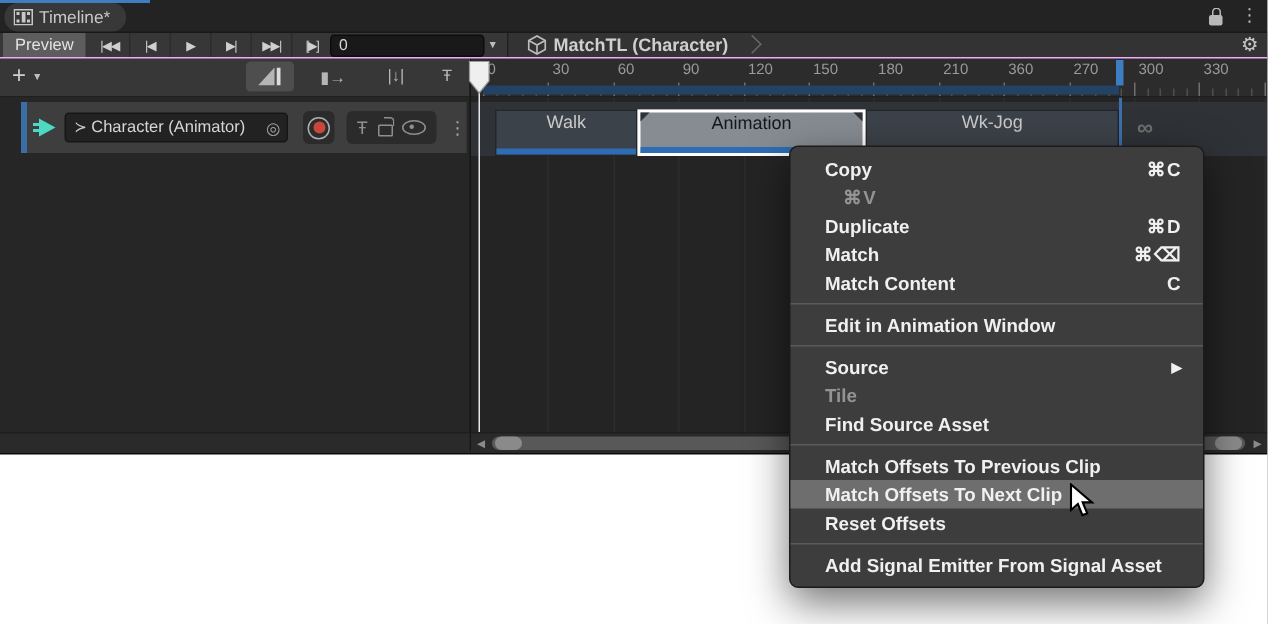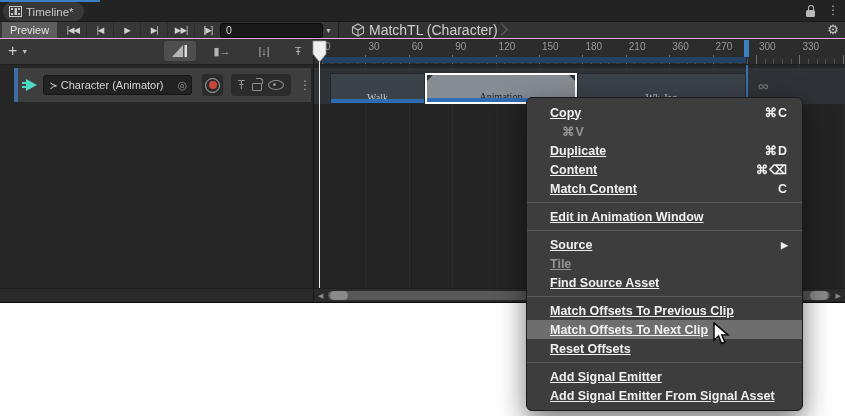--- a/index.html
+++ b/index.html
@@ -17,21 +17,21 @@
   .kebab{color:#bdbdbd;font-size:12px;line-height:15px;}
   
   #row1{position:absolute;left:0;top:22px;width:845px;height:16px;background:#373737;border-bottom:5px solid #f0abfc;}
   #preview-btn{position:absolute;left:2px;top:0px;height:16px;padding:0 8px;background:#5d5d5d;color:#e3e3e3;font-size:11px;line-height:16px;}
   #transport{position:absolute;left:60px;top:0;height:16px;display:flex;}
   .t-btn{width:26px;height:16px;color:#cfcfcf;font-size:8.5px;line-height:16px;text-align:center;letter-spacing:-1px;border-right:1px solid #2c2c2c;}
   #frame-field{position:absolute;left:220px;top:1px;width:96px;height:13px;background:#191919;border:1px solid #0c0c0c;border-radius:3px;color:#d6d6d6;font-size:10.5px;line-height:13px;padding-left:5px;}
   .dd-arrow{position:absolute;left:325px;top:5px;color:#bdbdbd;font-size:7px;}
   #crumb-bar{position:absolute;left:338px;top:0;width:507px;height:16px;background:#333333;border-left:1px solid #222;}
   .cube-icon{position:absolute;left:12px;top:1px;}
-  #crumb-label{position:absolute;left:30px;top:0;color:#cfcfcf;font-size:14px;line-height:16px;}
+  #crumb-label{position:absolute;left:30px;top:0;color:#cfcfcf;font-size:12px;line-height:16px;font-weight:bold;}
   .crumb-chev{position:absolute;left:158px;top:3px;width:8px;height:8px;border-top:1.5px solid #6a6a6a;border-right:1.5px solid #6a6a6a;transform:rotate(45deg);}
   .gear{position:absolute;right:7px;top:0;color:#c6c6c6;font-size:13px;line-height:16px;}
   
   #row2{position:absolute;left:0;top:39px;width:313px;height:25px;background:#373737;border-bottom:1px solid #1f1f1f;}
   #add-btn{position:absolute;left:8px;top:3px;height:18px;display:flex;align-items:center;gap:4px;color:#cfcfcf;}
   #add-btn .plus{font-size:16px;line-height:18px;}
   #add-btn .caret{font-size:7px;color:#bdbdbd;}
   .tool-ic{position:absolute;top:2px;width:32px;height:20px;display:flex;align-items:center;justify-content:center;color:#b5b5b5;font-size:11px;}
   .tool-ic.pressed{background:#4e4e4e;border-radius:3px;}
   
@@ -59,21 +59,21 @@
   .pin{font-size:12px;}
   .ulock{position:relative;width:8px;height:6px;border:1.3px solid #8f8f8f;border-radius:1px;margin-top:4px;}
   .ulock:before{content:"";position:absolute;left:3px;top:-6px;width:6px;height:5px;border:1.3px solid #8f8f8f;border-bottom:none;border-left:none;border-radius:0 3px 0 0;}
   .eye{position:relative;width:14px;height:8px;border:1.3px solid #8f8f8f;border-radius:50%;}
   .eye:before{content:"";position:absolute;left:4px;top:1.5px;width:3px;height:3px;border-radius:50%;background:#8f8f8f;}
   .kebab2{color:#a8a8a8;font-size:12px;margin-left:8px;}
   
   #tcontent{position:absolute;left:314px;top:65px;width:531px;height:223px;background:#242424;overflow:hidden;}
   .gridline{position:absolute;top:0;width:1px;height:223px;background:#2c2c2c;}
   #lane{position:absolute;left:0;top:3px;width:531px;height:36px;background:#2f3237;}
-  .clip{position:absolute;top:5px;height:31px;box-sizing:border-box;background:#3c4249;border:1px solid #23272c;color:#c9c9c9;font-size:10px;display:flex;align-items:flex-end;justify-content:center;font-family:Liberation Serif, serif;}
+  .clip{position:absolute;top:5px;height:31px;box-sizing:border-box;background:#3c4249;border:1px solid #23272c;color:#c9c9c9;font-size:12px;display:flex;align-items:flex-start;justify-content:center;}
   .clip .bstrip{position:absolute;left:0;bottom:0;width:100%;height:4px;background:#2e6db4;}
   .clip.selected{background:#878c93;border:2px solid #ffffff;color:#14171b;z-index:3;}
   .clip.selected .bstrip{height:4px;background:#2e6db4;}
   .blend{position:absolute;top:0;width:0;height:0;border-top:6px solid #2f3237;}
   .blend.l{left:0;border-right:6px solid transparent;}
   .blend.r{right:0;border-left:6px solid transparent;}
   .infinity{position:absolute;color:#707070;font-size:15px;font-weight:bold;}
   #end-line{position:absolute;width:2px;background:#3c70ab;}
   #end-tick{position:absolute;width:5px;background:#3d7dc2;}
   
@@ -81,21 +81,21 @@
   #playhead{position:absolute;z-index:6;}
   
   #hscroll-l{position:absolute;left:0;top:288px;width:313px;height:13px;background:#2a2a2a;border-top:1px solid #1e1e1e;}
   #hscroll-r{position:absolute;left:314px;top:288px;width:531px;height:13px;background:#2a2a2a;border-top:1px solid #1e1e1e;}
   .sb-arrow{position:absolute;top:3px;color:#8a8a8a;font-size:7px;}
   #sb-thumb{position:absolute;left:14px;top:2px;width:502px;height:9px;background:#585858;border-radius:5px;}
   .sb-cap{position:absolute;top:0;width:18px;height:9px;background:#8a8a8a;border-radius:5px;}
   
   #menu{position:absolute;left:526px;top:97px;width:277px;background:#3d3d3d;border:1px solid #1b1b1b;border-radius:6px;box-shadow:0 10px 28px rgba(0,0,0,0.55);padding:5px 0;z-index:50;box-sizing:border-box;}
   .mi{position:relative;height:19px;display:flex;align-items:center;padding:0 14px 0 23px;color:#f0f0f0;font-size:12.5px;font-weight:600;}
-  .mi .lab{flex:1;white-space:nowrap;text-decoration:underline;}
+  .mi .lab{flex:1;white-space:nowrap;}
   .mi .sc{margin-left:12px;letter-spacing:1px;}
   .mi.disabled{color:#949494;}
   .mi.hl{background:#6e6e6e;}
   .mi .sub{font-size:9px;}
   .msep{height:1px;background:#5a5a5a;margin:4px 0;}
   #cursor{position:absolute;left:712px;top:322px;z-index:60;}
 </style>
 </head>
 <body>
 
@@ -322,21 +322,21 @@
         <span class="sc">⌘C</span>
       </div>
       <div class="mi disabled">
         <span class="sc">⌘V</span>
       </div>
       <div class="mi">
         <span class="lab">Duplicate</span>
         <span class="sc">⌘D</span>
       </div>
       <div class="mi">
-        <span class="lab">Content</span>
+        <span class="lab">Match</span>
         <span class="sc">⌘⌫</span>
       </div>
       <div class="mi">
         <span class="lab">Match Content</span>
         <span class="sc">C</span>
       </div>
       <div class="msep"></div>
       <div class="mi">
         <span class="lab">Edit in Animation Window</span>
       </div>
@@ -355,23 +355,20 @@
       <div class="mi">
         <span class="lab">Match Offsets To Previous Clip</span>
       </div>
       <div class="mi hl">
         <span class="lab">Match Offsets To Next Clip</span>
       </div>
       <div class="mi">
         <span class="lab">Reset Offsets</span>
       </div>
       <div class="msep"></div>
-      <div class="mi">
-        <span class="lab">Add Signal Emitter</span>
-      </div>
       <div class="mi">
         <span class="lab">Add Signal Emitter From Signal Asset</span>
       </div>
     </div>
 
   <svg id="cursor" width="20" height="24" viewBox="0 0 20 24">
     <path d="M2 1 L2 18 L6.6 14 L9.6 21.5 L12.8 20.2 L9.8 12.9 L16 12.9 Z" fill="#ffffff" stroke="#000000" stroke-width="1.4"></path>
   </svg>
 </div>
 

